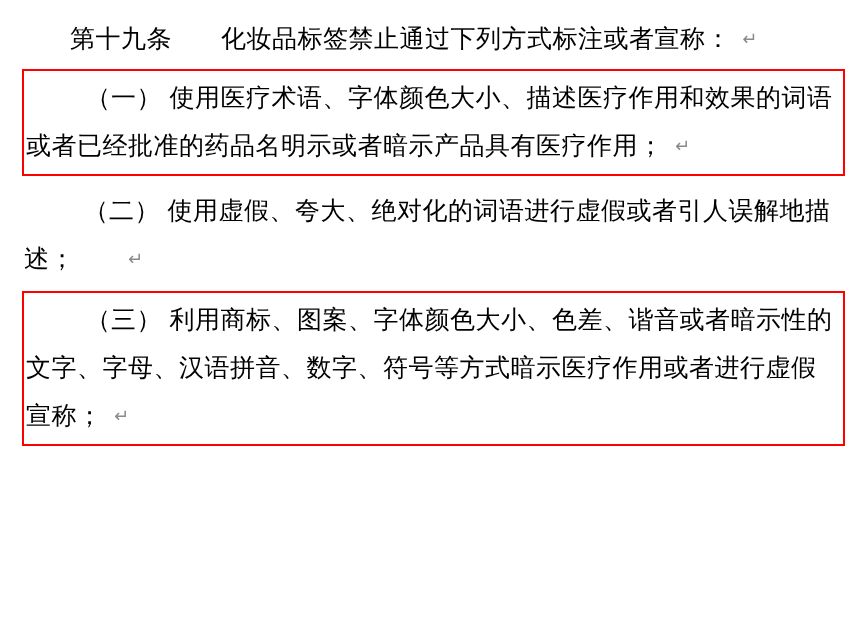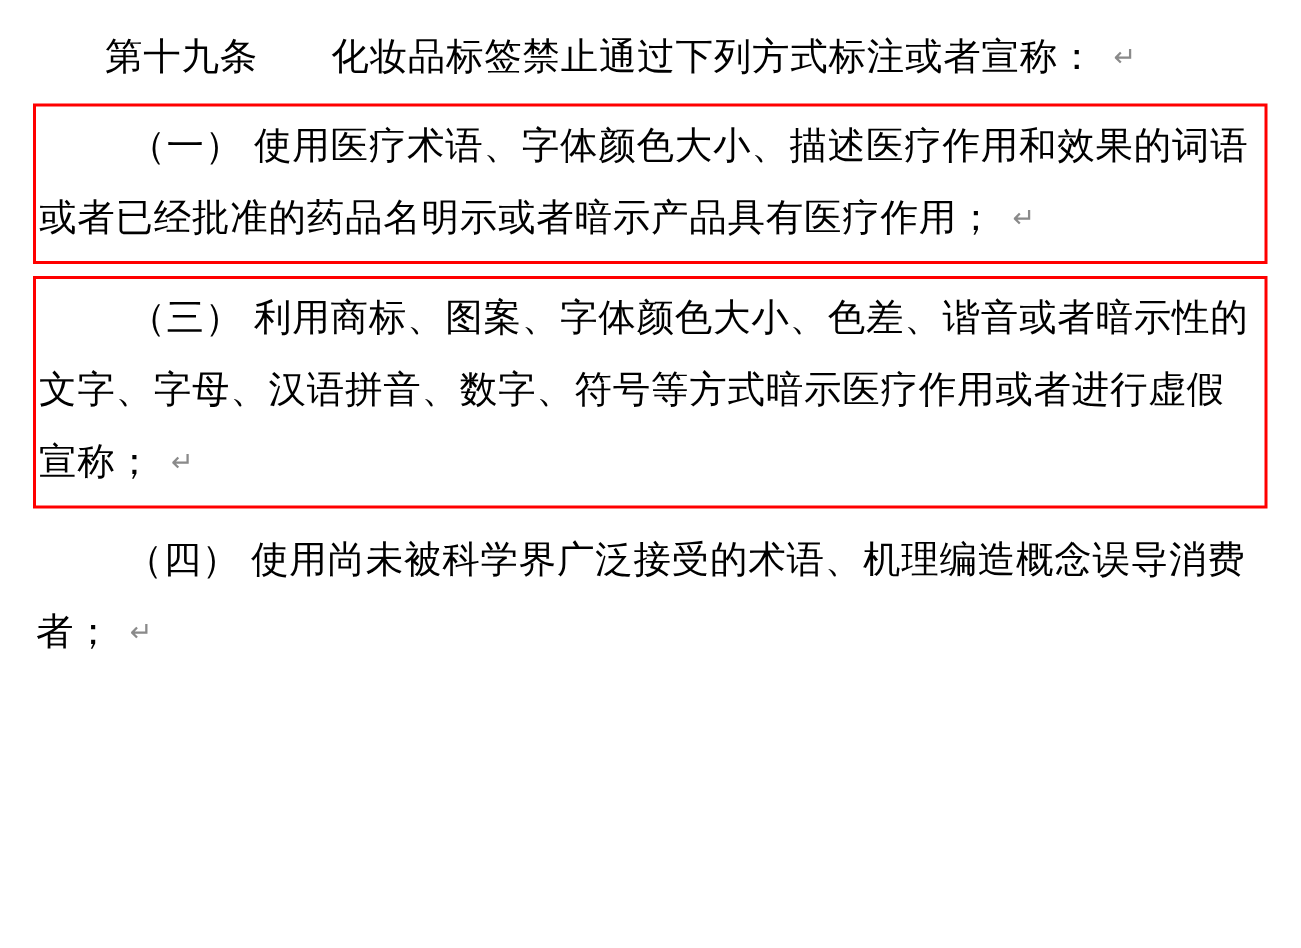--- a/index.html
+++ b/index.html
@@ -75,28 +75,29 @@
     <span class="pilcrow">↵</span>
   </div>
 
   <div class="para boxed b1">
     <span class="indent"></span>
     <span>（一）</span>
     <span>使用医疗术语、字体颜色大小、描述医疗作用和效果的词语或者已经批准的药品名明示或者暗示产品具有医疗作用；</span>
     <span class="pilcrow">↵</span>
   </div>
 
+  <div class="para plain b2">
+    <span class="indent"></span>
+    <span>（二）</span>
+    <span>使用虚假、夸大、绝对化的词语进行虚假或者引人误解地描述；</span>
+    <span class="gap"></span>
+    <span class="pilcrow">↵</span>
+  </div>
 
   <div class="para boxed b3">
     <span class="indent"></span>
     <span>（三）</span>
     <span>利用商标、图案、字体颜色大小、色差、谐音或者暗示性的文字、字母、汉语拼音、数字、符号等方式暗示医疗作用或者进行虚假宣称；</span>
     <span class="pilcrow">↵</span>
   </div>
 
-  <div class="para plain b4">
-    <span class="indent"></span>
-    <span>（四）</span>
-    <span>使用尚未被科学界广泛接受的术语、机理编造概念误导消费者；</span>
-    <span class="pilcrow">↵</span>
-  </div>
 
 </div>
 
 </body></html>

